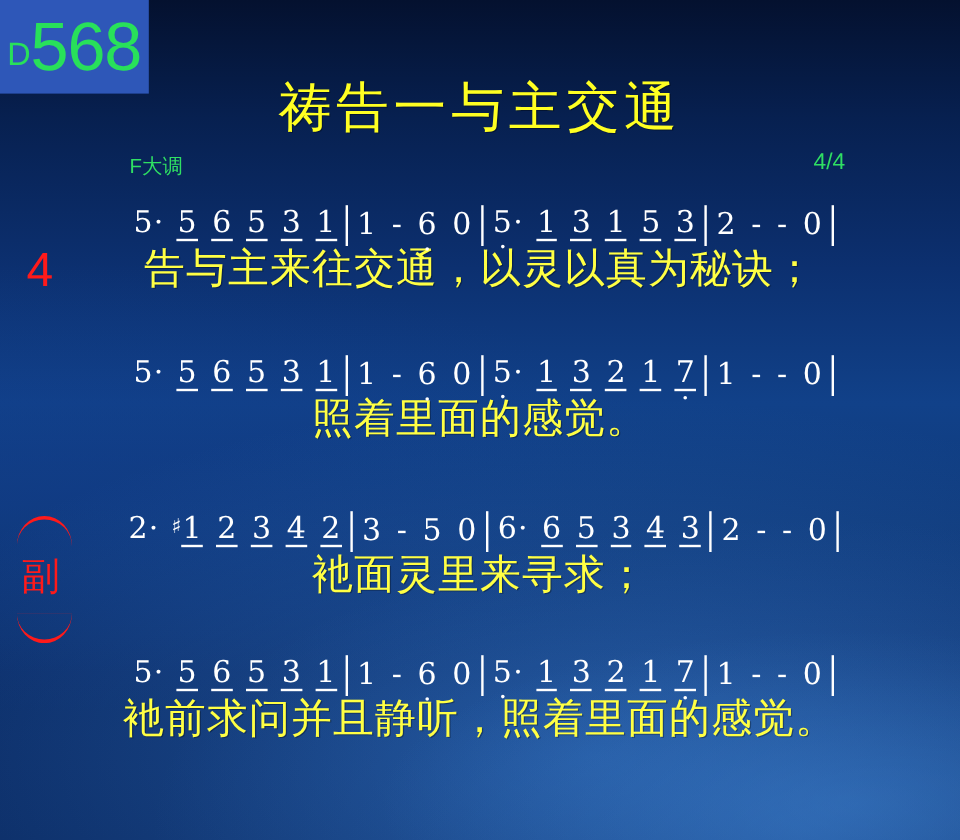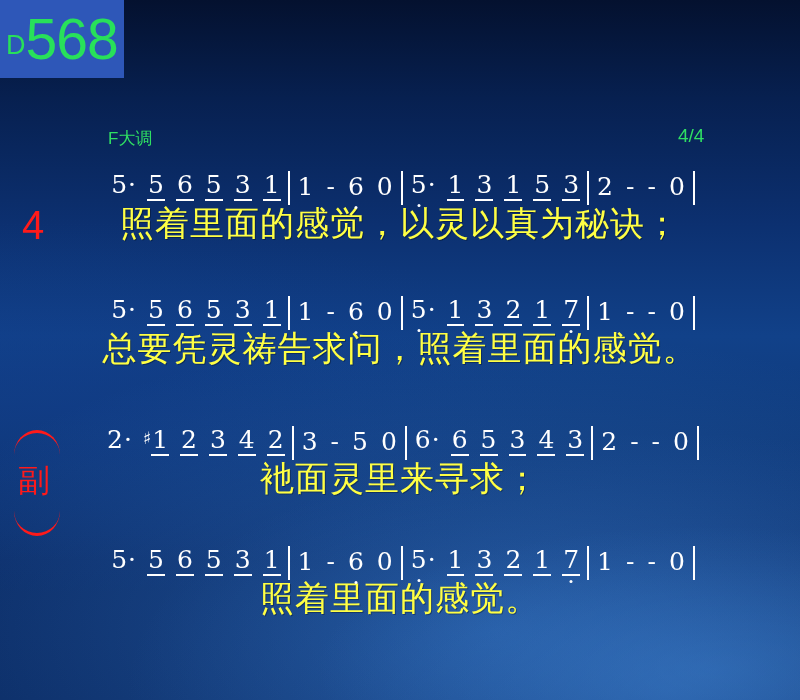--- a/index.html
+++ b/index.html
@@ -227,40 +227,41 @@
 <div id="slide">
   <div id="slidebg"></div>
   <div id="swoosh1"></div>
   <div id="swoosh2"></div>
 
   <div class="layer" id="code-badge">
     <span class="prefix">D</span>
       <span class="num">568</span>
   </div>
 
+  <div class="layer" id="title">祷告一与主交通</div>
 
   <div class="layer" id="key-sig">F大调</div>
   <div class="layer" id="time-sig">4/4</div>
 
   <div class="stanza" id="stanza-1">
       <div class="stanza-num" style="top: 40px;">4</div>
       <div class="notation-row"><span><span><span class="n">5</span><span>·</span></span><span class="sp"></span><span><span class="n beam">5</span></span><span class="sp"></span><span><span class="n beam">6</span></span><span class="sp"></span><span><span class="n beam">5</span></span><span class="sp"></span><span><span class="n beam">3</span></span><span class="sp"></span><span><span class="n beam">1</span></span></span><span class="barline"></span><span><span><span class="n">1</span></span><span class="sp"></span><span><span class="n">-</span></span><span class="sp"></span><span><span class="n low">6</span></span><span class="sp"></span><span><span class="n">0</span></span></span><span class="barline"></span><span><span><span class="n low">5</span><span>·</span></span><span class="sp"></span><span><span class="n beam">1</span></span><span class="sp"></span><span><span class="n beam">3</span></span><span class="sp"></span><span><span class="n beam">1</span></span><span class="sp"></span><span><span class="n beam">5</span></span><span class="sp"></span><span><span class="n beam">3</span></span></span><span class="barline"></span><span><span><span class="n">2</span></span><span class="sp"></span><span><span class="n">-</span></span><span class="sp"></span><span><span class="n">-</span></span><span class="sp"></span><span><span class="n">0</span></span></span><span class="barline"></span></div>
-      <div class="lyrics-row"><span>照着里面的感觉，</span><span>以灵以真为秘诀；</span></div>
+      <div class="lyrics-row"><span>告与主来往交通，</span><span>以灵以真为秘诀；</span></div>
     </div>
   <div class="stanza" id="stanza-2">
       <div class="notation-row"><span><span><span class="n">5</span><span>·</span></span><span class="sp"></span><span><span class="n beam">5</span></span><span class="sp"></span><span><span class="n beam">6</span></span><span class="sp"></span><span><span class="n beam">5</span></span><span class="sp"></span><span><span class="n beam">3</span></span><span class="sp"></span><span><span class="n beam">1</span></span></span><span class="barline"></span><span><span><span class="n">1</span></span><span class="sp"></span><span><span class="n">-</span></span><span class="sp"></span><span><span class="n low">6</span></span><span class="sp"></span><span><span class="n">0</span></span></span><span class="barline"></span><span><span><span class="n low">5</span><span>·</span></span><span class="sp"></span><span><span class="n beam">1</span></span><span class="sp"></span><span><span class="n beam">3</span></span><span class="sp"></span><span><span class="n beam">2</span></span><span class="sp"></span><span><span class="n beam">1</span></span><span class="sp"></span><span><span class="n beam low">7</span></span></span><span class="barline"></span><span><span><span class="n">1</span></span><span class="sp"></span><span><span class="n">-</span></span><span class="sp"></span><span><span class="n">-</span></span><span class="sp"></span><span><span class="n">0</span></span></span><span class="barline"></span></div>
-      <div class="lyrics-row"><span>总要凭灵祷告求问，</span><span>照着里面的感觉。</span></div>
+      <div class="lyrics-row"><span>照着里面的感觉。</span></div>
     </div>
   <div class="stanza" id="stanza-3">
       <div id="chorus-marker">
         <div class="arc-top"></div>
         <div class="fu">副</div>
         <div class="arc-bot"></div>
       </div>
       <div class="notation-row"><span><span><span class="n">2</span><span>·</span></span><span class="sp"></span><span><span class="sharp">♯</span><span class="n beam">1</span></span><span class="sp"></span><span><span class="n beam">2</span></span><span class="sp"></span><span><span class="n beam">3</span></span><span class="sp"></span><span><span class="n beam">4</span></span><span class="sp"></span><span><span class="n beam">2</span></span></span><span class="barline"></span><span><span><span class="n">3</span></span><span class="sp"></span><span><span class="n">-</span></span><span class="sp"></span><span><span class="n">5</span></span><span class="sp"></span><span><span class="n">0</span></span></span><span class="barline"></span><span><span><span class="n">6</span><span>·</span></span><span class="sp"></span><span><span class="n beam">6</span></span><span class="sp"></span><span><span class="n beam">5</span></span><span class="sp"></span><span><span class="n beam">3</span></span><span class="sp"></span><span><span class="n beam">4</span></span><span class="sp"></span><span><span class="n beam">3</span></span></span><span class="barline"></span><span><span><span class="n">2</span></span><span class="sp"></span><span><span class="n">-</span></span><span class="sp"></span><span><span class="n">-</span></span><span class="sp"></span><span><span class="n">0</span></span></span><span class="barline"></span></div>
       <div class="lyrics-row"><span>衪面灵里来寻求；</span></div>
     </div>
   <div class="stanza" id="stanza-4">
       <div class="notation-row"><span><span><span class="n">5</span><span>·</span></span><span class="sp"></span><span><span class="n beam">5</span></span><span class="sp"></span><span><span class="n beam">6</span></span><span class="sp"></span><span><span class="n beam">5</span></span><span class="sp"></span><span><span class="n beam">3</span></span><span class="sp"></span><span><span class="n beam">1</span></span></span><span class="barline"></span><span><span><span class="n">1</span></span><span class="sp"></span><span><span class="n">-</span></span><span class="sp"></span><span><span class="n low">6</span></span><span class="sp"></span><span><span class="n">0</span></span></span><span class="barline"></span><span><span><span class="n low">5</span><span>·</span></span><span class="sp"></span><span><span class="n beam">1</span></span><span class="sp"></span><span><span class="n beam">3</span></span><span class="sp"></span><span><span class="n beam">2</span></span><span class="sp"></span><span><span class="n beam">1</span></span><span class="sp"></span><span><span class="n beam low">7</span></span></span><span class="barline"></span><span><span><span class="n">1</span></span><span class="sp"></span><span><span class="n">-</span></span><span class="sp"></span><span><span class="n">-</span></span><span class="sp"></span><span><span class="n">0</span></span></span><span class="barline"></span></div>
-      <div class="lyrics-row"><span>照着里面的感觉。</span></div>
+      <div class="lyrics-row"><span>衪前求问并且静听，</span><span>照着里面的感觉。</span></div>
     </div>
 
 </div>
 
 </body></html>

